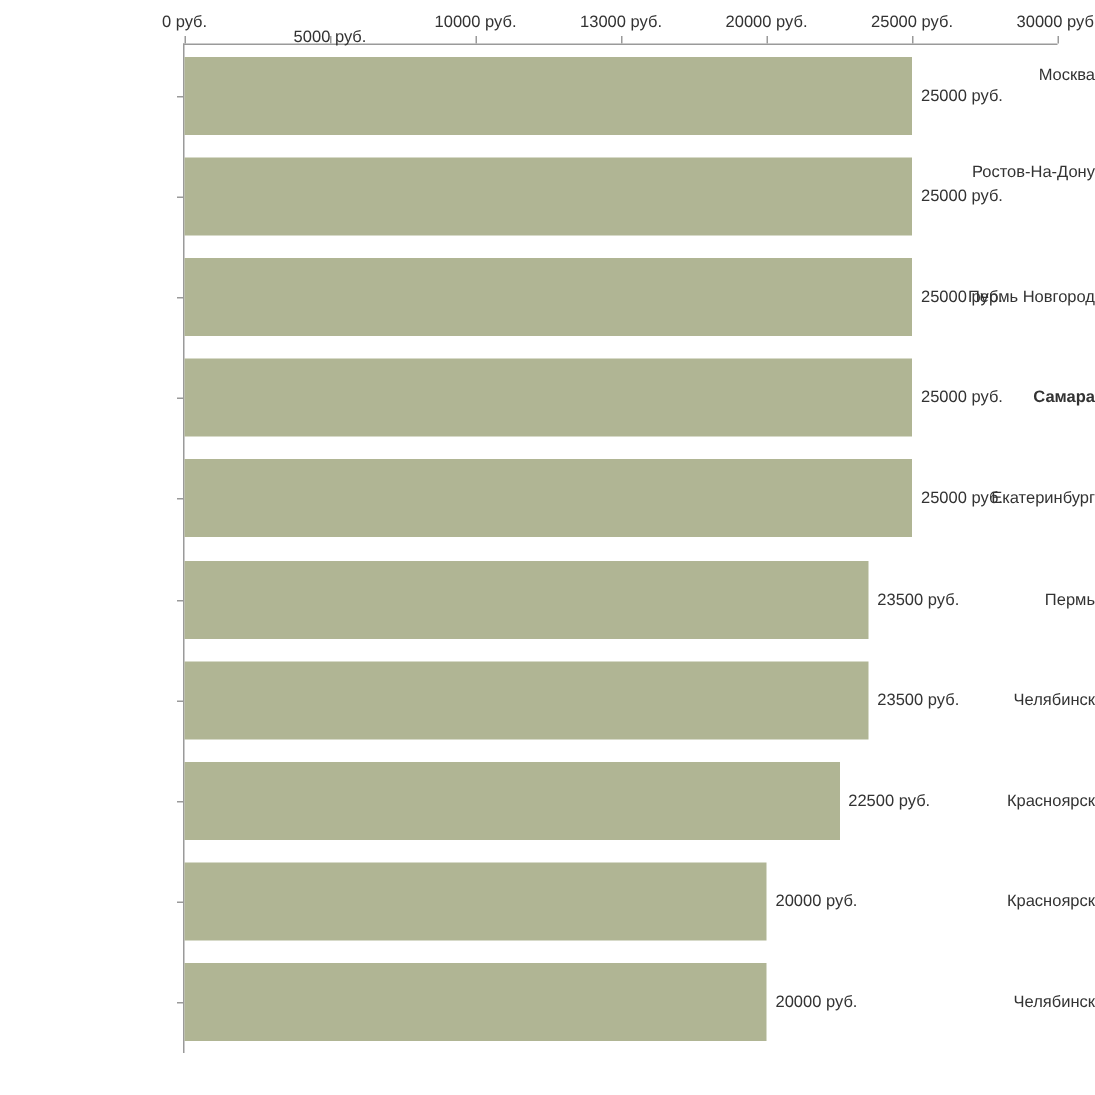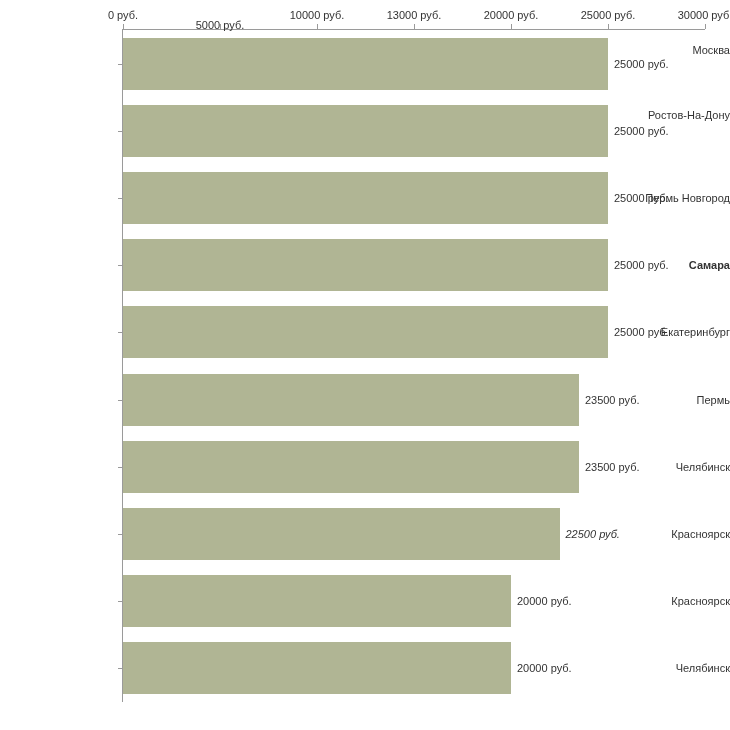--- a/index.html
+++ b/index.html
@@ -133,21 +133,21 @@
       <div class="cat-label" style="top: 399.6px; padding-left: 40px;">Пермь</div>
       <div class="bar" style="top: 373.6px; height: 52px; width: 455.9px; background: rgb(176, 181, 148);"></div>
       <div class="bar-value" style="left: 584.9px; top: 399.6px;">23500 руб.</div>
       <div class="cat-tick" style="top: 466.8px;"></div>
       <div class="cat-label" style="top: 466.8px;">Челябинск</div>
       <div class="bar" style="top: 440.8px; height: 52px; width: 455.9px; background: rgb(176, 181, 148);"></div>
       <div class="bar-value" style="left: 584.9px; top: 466.8px;">23500 руб.</div>
       <div class="cat-tick" style="top: 534px;"></div>
       <div class="cat-label" style="top: 534px;">Красноярск</div>
       <div class="bar" style="top: 508px; height: 52px; width: 436.5px; background: rgb(176, 181, 148);"></div>
-      <div class="bar-value" style="left: 565.5px; top: 534px; font-style: italic;">22500 руб.</div>
+      <div class="bar-value" style="left: 565.5px; top: 534px;">22500 руб.</div>
       <div class="cat-tick" style="top: 601.2px;"></div>
       <div class="cat-label" style="top: 601.2px;">Красноярск</div>
       <div class="bar" style="top: 575.2px; height: 52px; width: 388px; background: rgb(176, 181, 148);"></div>
       <div class="bar-value" style="left: 517px; top: 601.2px;">20000 руб.</div>
       <div class="cat-tick" style="top: 668.4px;"></div>
       <div class="cat-label" style="top: 668.4px;">Челябинск</div>
       <div class="bar" style="top: 642.4px; height: 52px; width: 388px; background: rgb(176, 181, 148);"></div>
       <div class="bar-value" style="left: 517px; top: 668.4px;">20000 руб.</div>
     </div>
 

